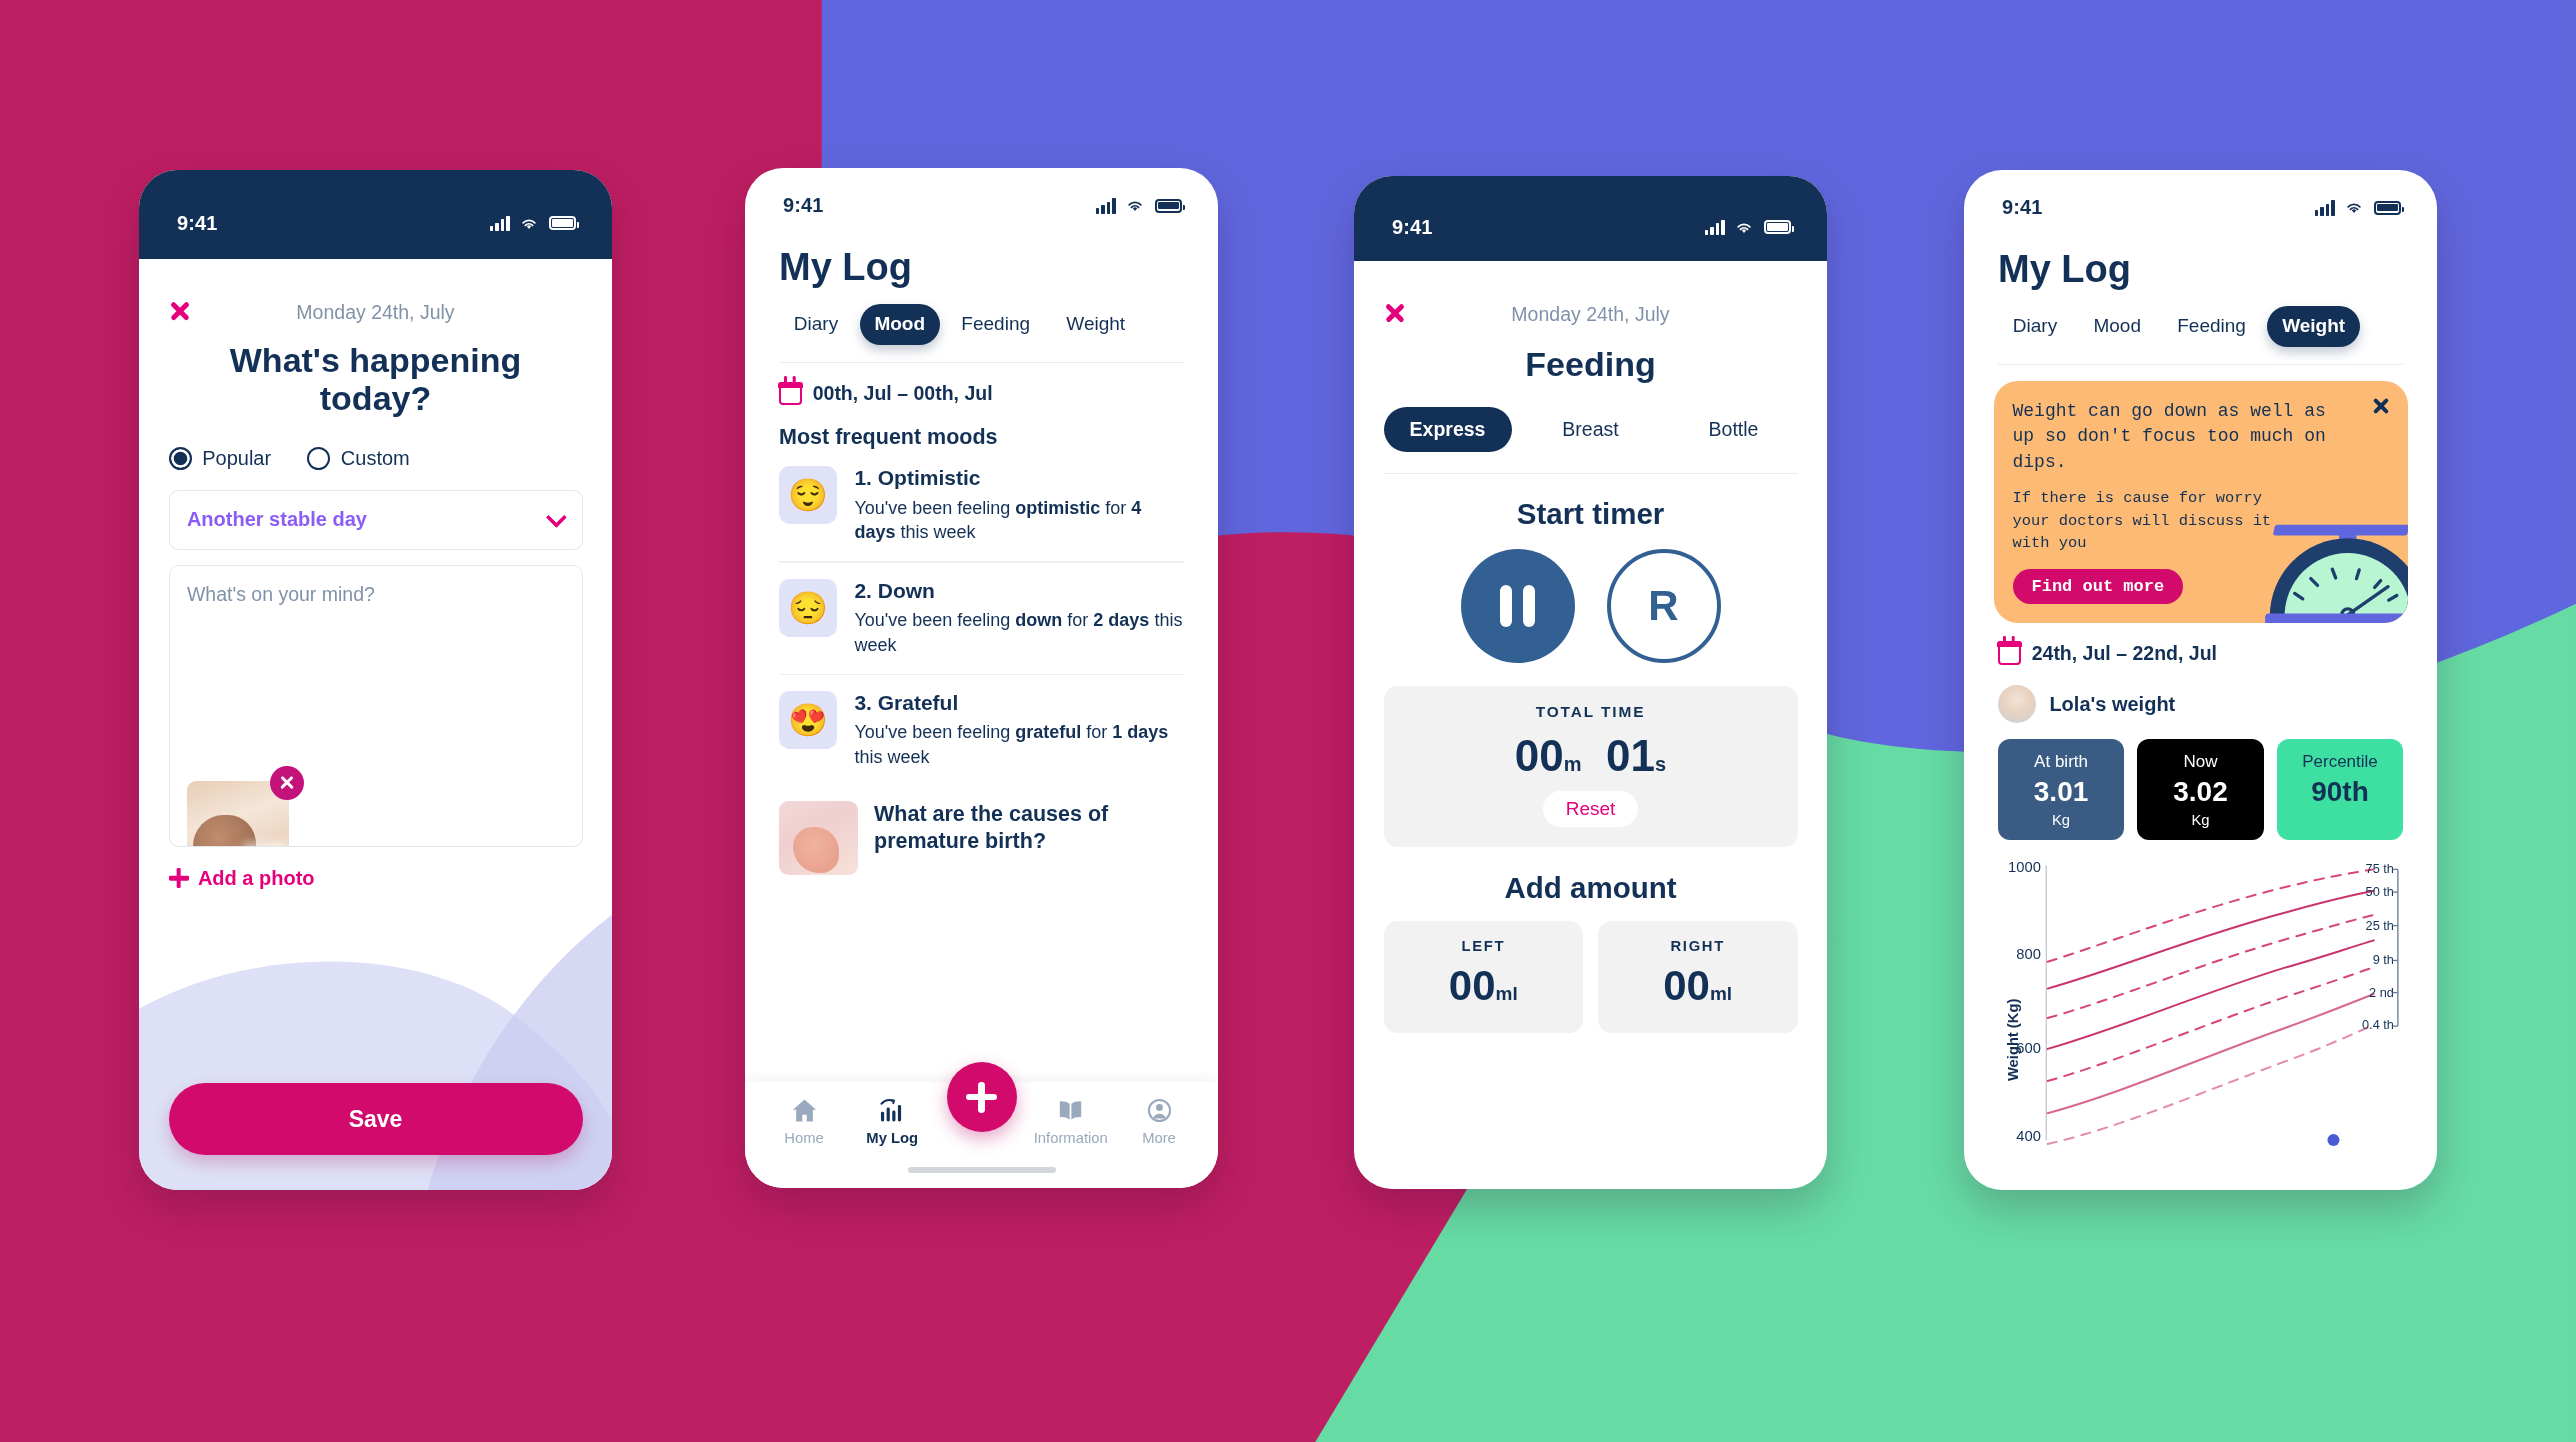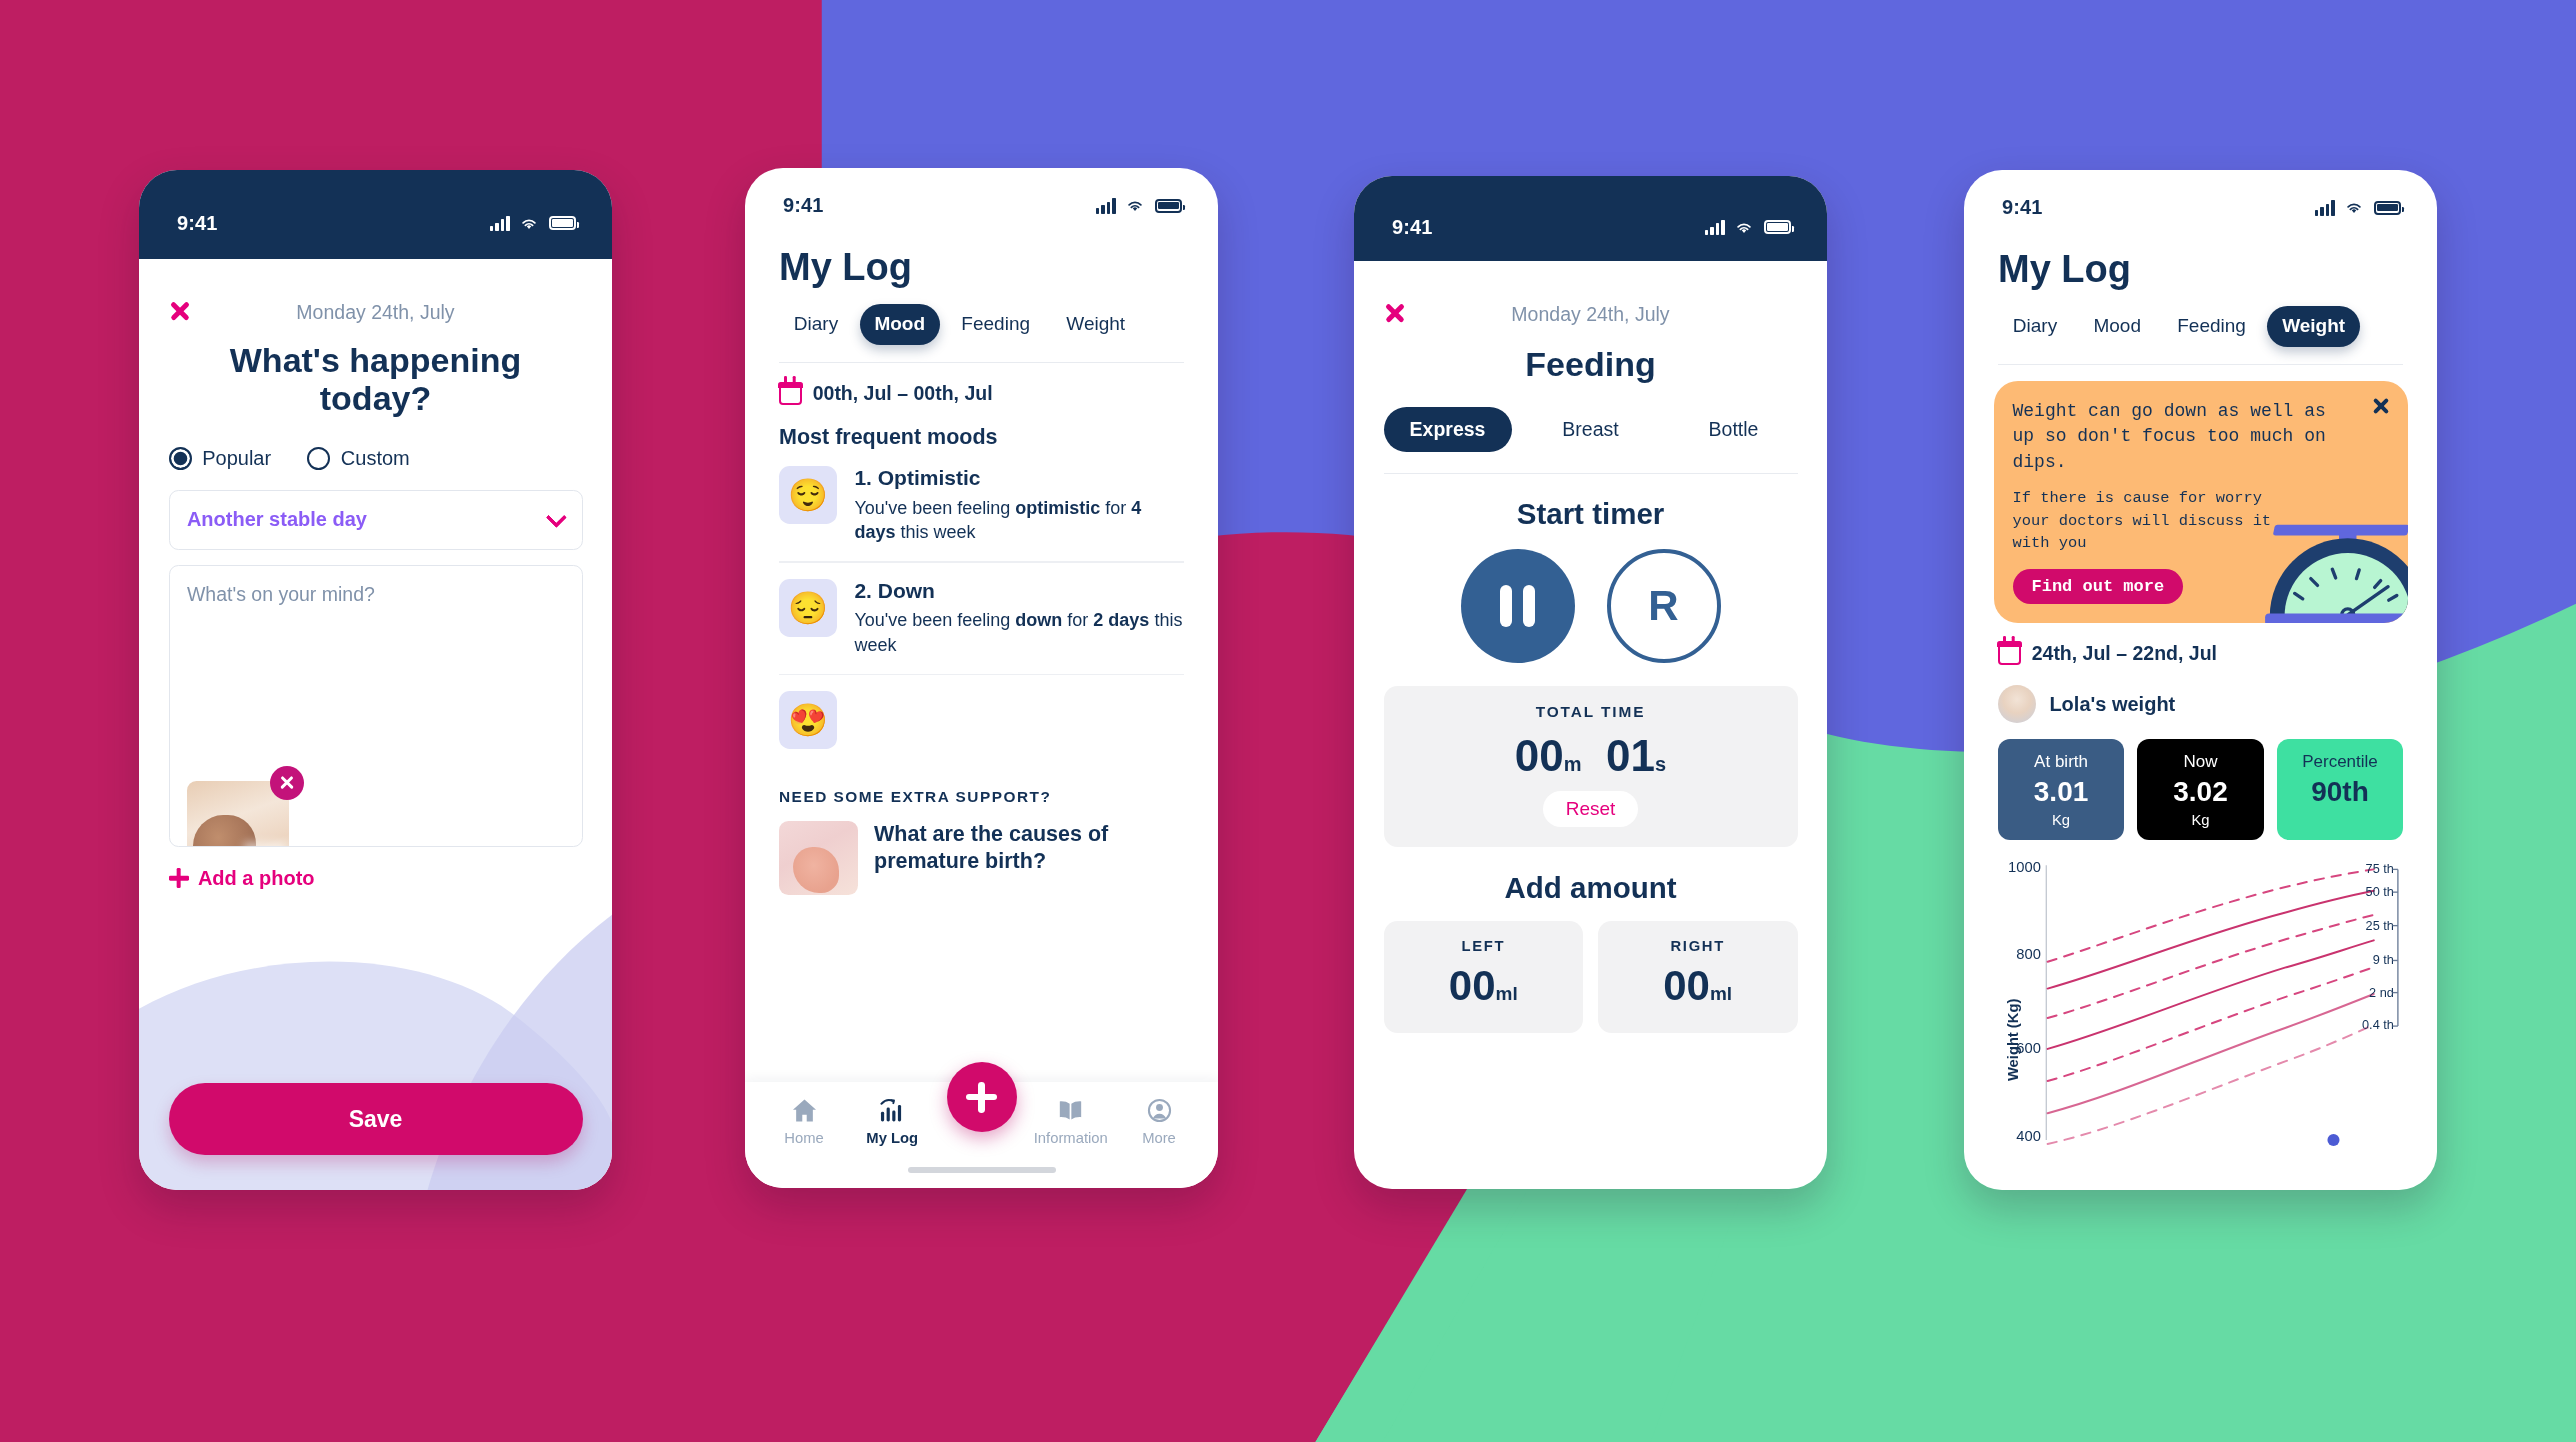--- a/index.html
+++ b/index.html
@@ -380,24 +380,29 @@
         <div>
           <div class="mood-name">2. Down</div>
           <div class="mood-desc">
             <span>You've been feeling </span><b>down</b><span> for </span><b>2 days</b><span> this week</span>
           </div>
         </div>
       </div>
       <div class="mood-sep"></div>
       <div class="mood-item">
         <div class="mood-emoji">😍</div>
-      </div>
-    </div>
-
-    <div class="kicker">NEED SOME EXTRA SUPPORT?</div>
+        <div>
+          <div class="mood-name">3. Grateful</div>
+          <div class="mood-desc">
+            <span>You've been feeling </span><b>grateful</b><span> for </span><b>1 days</b><span> this week</span>
+          </div>
+        </div>
+      </div>
+    </div>
+
 
     <div class="article">
       <div class="article-img"></div>
       <div class="article-title">What are the causes of premature birth?</div>
     </div>
 
     <div class="tabbar">
       <div class="tabitem">
         <svg width="31" height="27" viewBox="0 0 24 22">
           <path d="M12 2L2.6 10.4h2.6V20h5V14.4h3.6V20h5v-9.6h2.6z" fill="#9AA9BD"></path>

